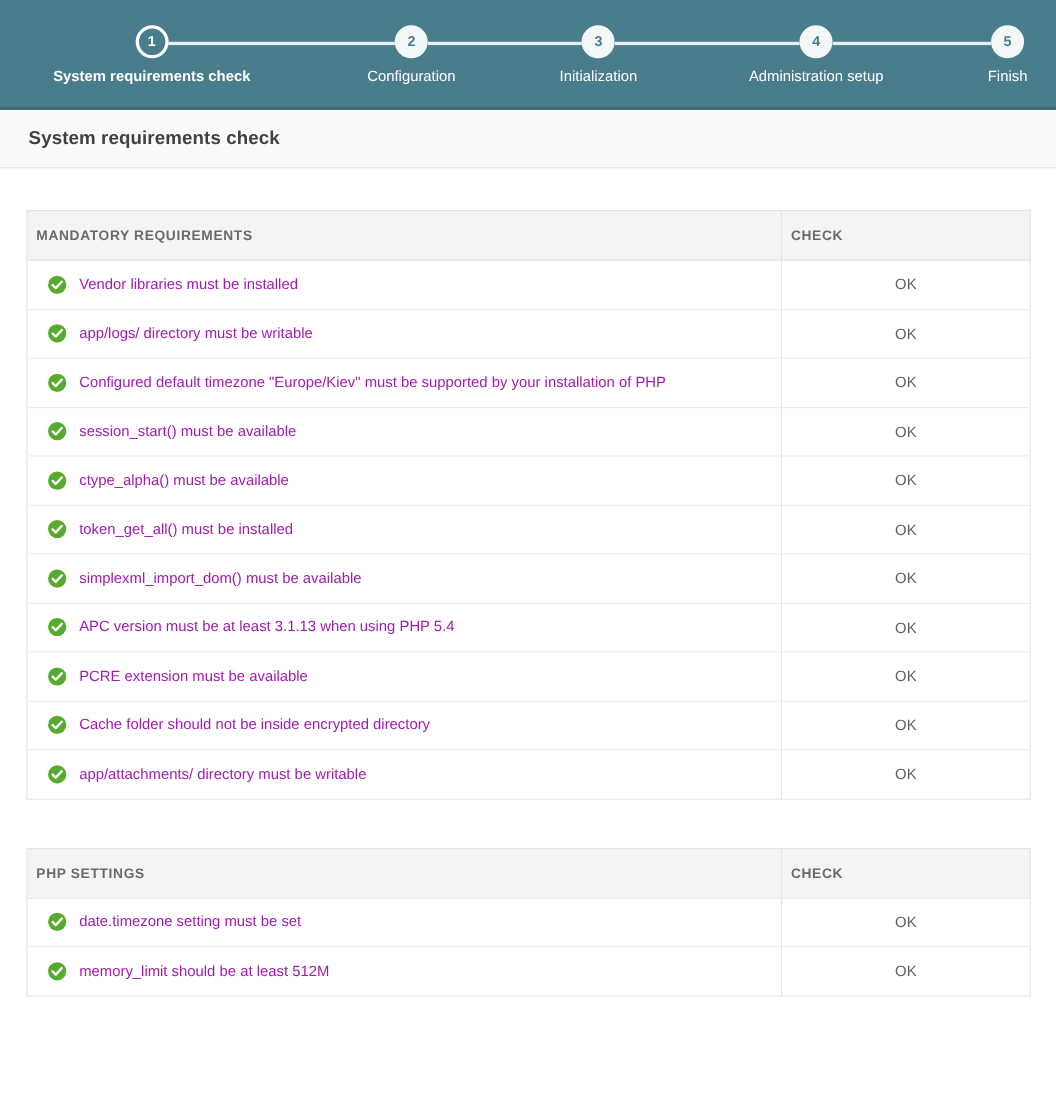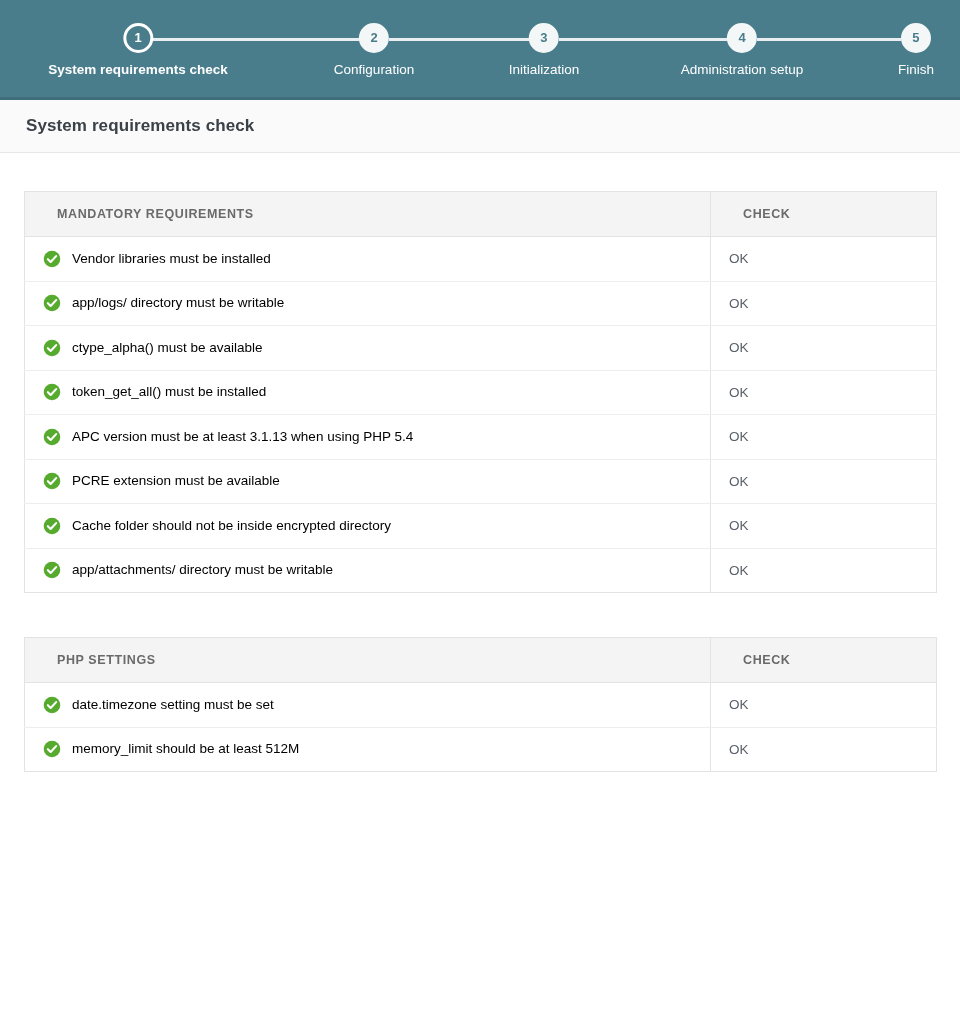--- a/index.html
+++ b/index.html
@@ -114,40 +114,41 @@
   .req-table thead th {
     background: #f4f4f4;
     height: 45px;
     font-size: 12.5px;
     font-weight: bold;
     color: #6a6a6a;
     text-transform: uppercase;
     letter-spacing: 0.6px;
     text-align: left;
     border-bottom: 1px solid #e3e3e3;
-    padding: 0 32px;
+    padding: 0 8px;
   }
 
   .req-table th.col-name { width: 686px; }
   .req-table th.col-check { width: 226px; border-left: 1px solid #e3e3e3; }
 
   .req-table tbody td {
     height: 44.5px;
     font-size: 13.5px;
-    color: #000000;
+    color: #a21caf;
     border-bottom: 1px solid #ededed;
     padding: 0 18px;
     vertical-align: middle;
   }
 
   .req-table tbody tr:last-child td { border-bottom: none; }
 
   .req-table tbody td.check-cell {
     border-left: 1px solid #e3e3e3;
     color: #5a6069;
+    text-align: center;
   }
 
   .cell-inner {
     display: flex;
     align-items: center;
     gap: 11px;
   }
 
   .status-icon {
     flex: 0 0 auto;
@@ -227,33 +228,69 @@
           </td>
           <td class="check-cell">OK</td>
         </tr>
         <tr>
           <td>
             <div class="cell-inner">
               <svg class="status-icon" viewBox="0 0 20 20">
                 <circle cx="10" cy="10" r="9.2" fill="#56ab2f"></circle>
                 <path d="M5.4 10.2 L8.5 13.3 L14.6 6.8" fill="none" stroke="#ffffff" stroke-width="2.4" stroke-linecap="round" stroke-linejoin="round"></path>
               </svg>
+              <span class="req-label">Configured default timezone "Europe/Kiev" must be supported by your installation of PHP</span>
+            </div>
+          </td>
+          <td class="check-cell">OK</td>
+        </tr>
+        <tr>
+          <td>
+            <div class="cell-inner">
+              <svg class="status-icon" viewBox="0 0 20 20">
+                <circle cx="10" cy="10" r="9.2" fill="#56ab2f"></circle>
+                <path d="M5.4 10.2 L8.5 13.3 L14.6 6.8" fill="none" stroke="#ffffff" stroke-width="2.4" stroke-linecap="round" stroke-linejoin="round"></path>
+              </svg>
+              <span class="req-label">session_start() must be available</span>
+            </div>
+          </td>
+          <td class="check-cell">OK</td>
+        </tr>
+        <tr>
+          <td>
+            <div class="cell-inner">
+              <svg class="status-icon" viewBox="0 0 20 20">
+                <circle cx="10" cy="10" r="9.2" fill="#56ab2f"></circle>
+                <path d="M5.4 10.2 L8.5 13.3 L14.6 6.8" fill="none" stroke="#ffffff" stroke-width="2.4" stroke-linecap="round" stroke-linejoin="round"></path>
+              </svg>
               <span class="req-label">ctype_alpha() must be available</span>
             </div>
           </td>
           <td class="check-cell">OK</td>
         </tr>
         <tr>
           <td>
             <div class="cell-inner">
               <svg class="status-icon" viewBox="0 0 20 20">
                 <circle cx="10" cy="10" r="9.2" fill="#56ab2f"></circle>
                 <path d="M5.4 10.2 L8.5 13.3 L14.6 6.8" fill="none" stroke="#ffffff" stroke-width="2.4" stroke-linecap="round" stroke-linejoin="round"></path>
               </svg>
               <span class="req-label">token_get_all() must be installed</span>
+            </div>
+          </td>
+          <td class="check-cell">OK</td>
+        </tr>
+        <tr>
+          <td>
+            <div class="cell-inner">
+              <svg class="status-icon" viewBox="0 0 20 20">
+                <circle cx="10" cy="10" r="9.2" fill="#56ab2f"></circle>
+                <path d="M5.4 10.2 L8.5 13.3 L14.6 6.8" fill="none" stroke="#ffffff" stroke-width="2.4" stroke-linecap="round" stroke-linejoin="round"></path>
+              </svg>
+              <span class="req-label">simplexml_import_dom() must be available</span>
             </div>
           </td>
           <td class="check-cell">OK</td>
         </tr>
         <tr>
           <td>
             <div class="cell-inner">
               <svg class="status-icon" viewBox="0 0 20 20">
                 <circle cx="10" cy="10" r="9.2" fill="#56ab2f"></circle>
                 <path d="M5.4 10.2 L8.5 13.3 L14.6 6.8" fill="none" stroke="#ffffff" stroke-width="2.4" stroke-linecap="round" stroke-linejoin="round"></path>

